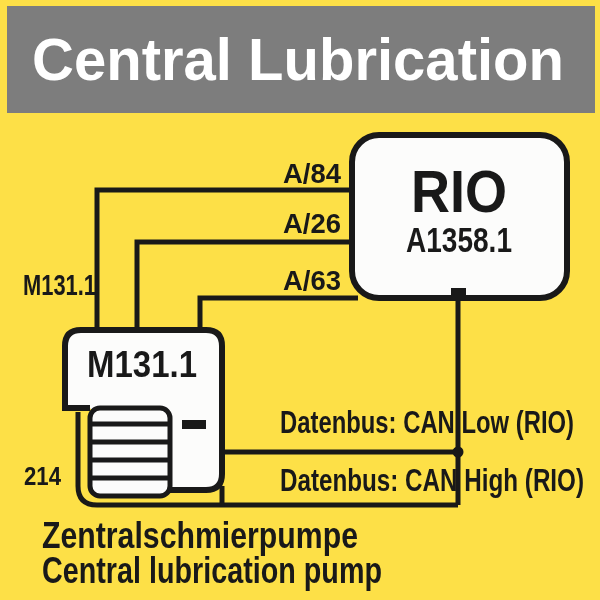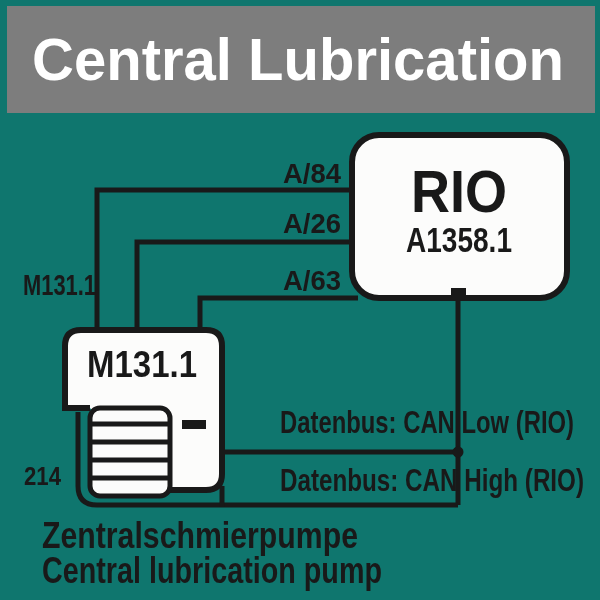--- a/index.html
+++ b/index.html
@@ -4,21 +4,21 @@
 <style>
   html, body {
     margin: 0;
     padding: 0;
     background: #f6f6f4;
   }
   .stage {
     width: 600px;
     height: 600px;
     position: relative;
-    background: #0f766e;
+    background: #fde047;
     overflow: hidden;
   }
   svg text {
     font-family: "Liberation Sans", sans-serif;
     font-weight: bold;
     fill: #191919;
   }
   .wire {
     stroke: #191919;
     stroke-width: 5;

